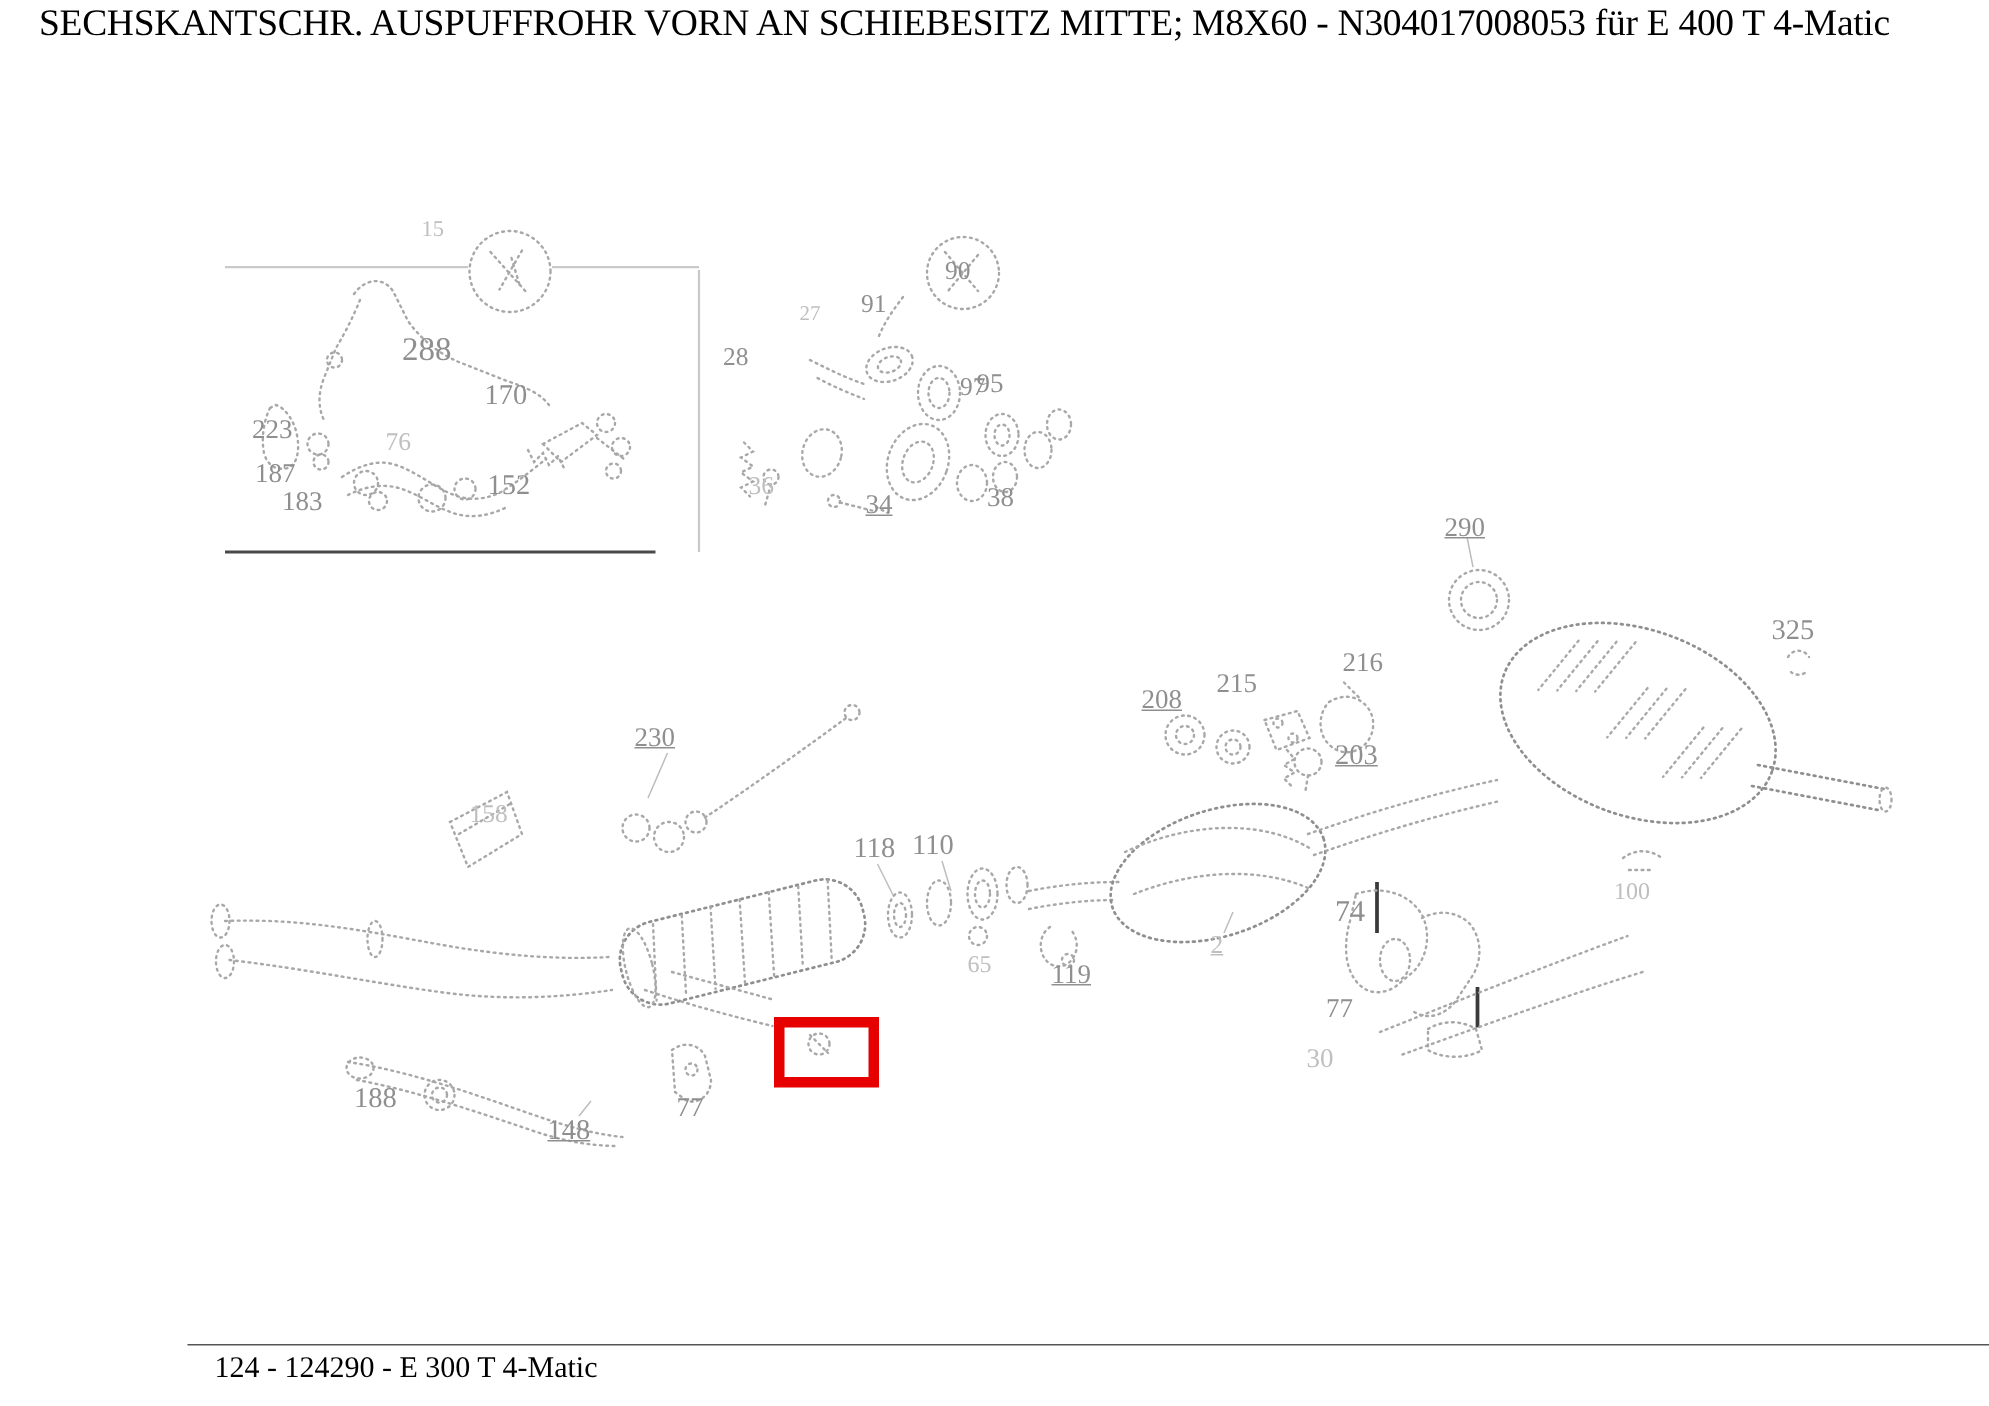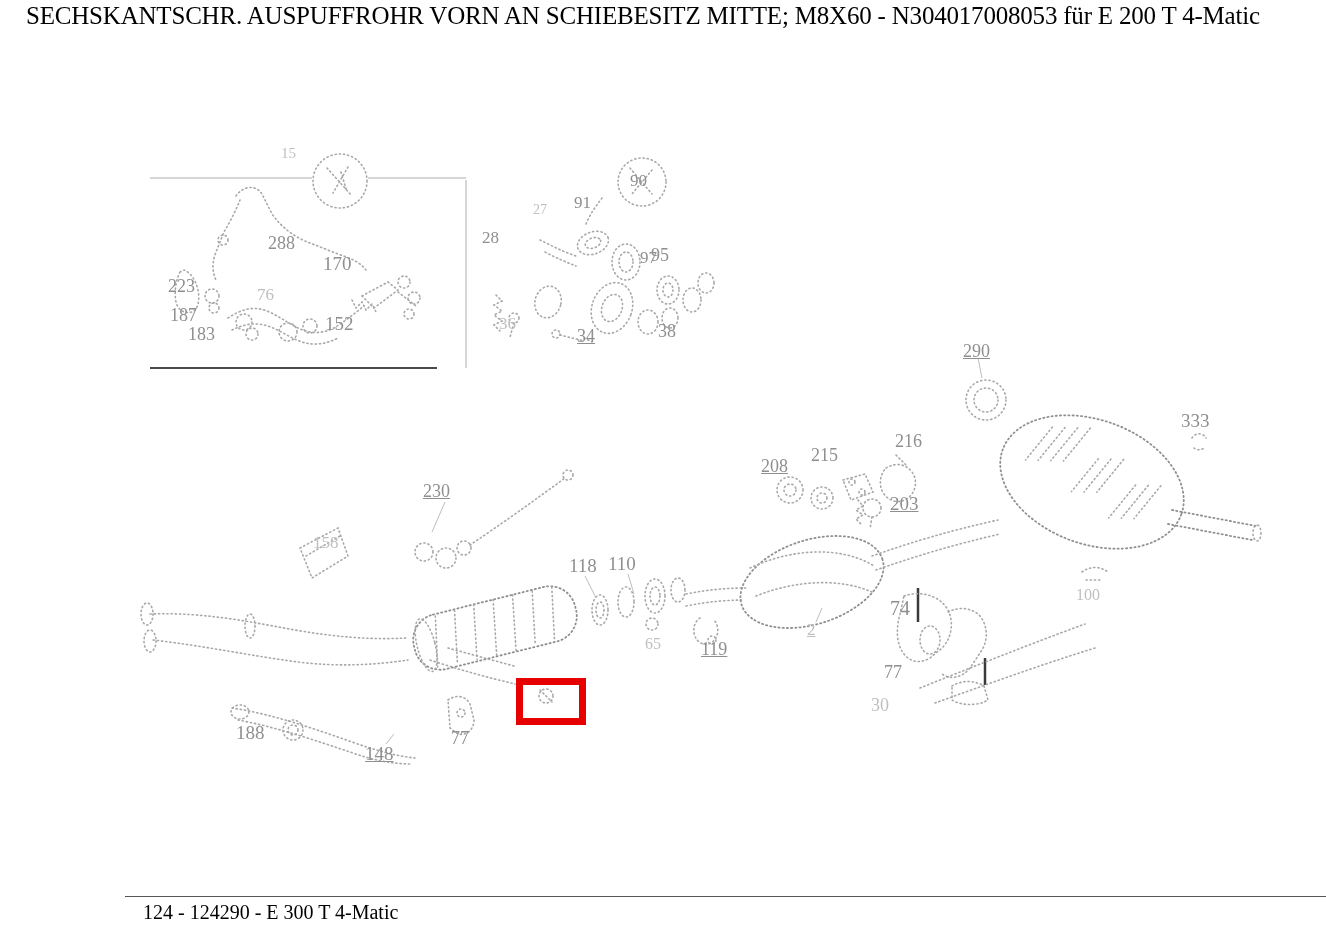--- a/index.html
+++ b/index.html
@@ -31,21 +31,21 @@
   }
   .footer-rule{position:absolute;left:125px;top:896px;width:1201px;border-top:1.5px solid #555;}
   .footer-text{
     position:absolute;left:143px;top:901px;font-size:20px;color:#000;
     font-family:"Liberation Serif", serif;
   }
 </style>
 </head>
 <body>
 
-<div class="page-title">SECHSKANTSCHR. AUSPUFFROHR VORN AN SCHIEBESITZ MITTE; M8X60 - N304017008053 für E 200 T 4-Matic</div>
+<div class="page-title">SECHSKANTSCHR. AUSPUFFROHR VORN AN SCHIEBESITZ MITTE; M8X60 - N304017008053 für E 400 T 4-Matic</div>
 
 <svg id="diagram-svg" width="1326" height="937" viewBox="0 0 1326 937">
 
   <g>
     <line class="frame-light" x1="150" y1="178" x2="312" y2="178"></line>
     <line class="frame-light" x1="368" y1="178" x2="466" y2="178"></line>
     <line class="frame-light" x1="466" y1="180" x2="466" y2="368"></line>
     <line class="frame-dark" x1="150" y1="368" x2="437" y2="368"></line>
     <g>
       <circle class="st" cx="340" cy="181" r="27"></circle>
@@ -209,42 +209,42 @@
   <g>
     <path class="st" d="M448,648 C470,654 492,660 514,666"></path>
     <path class="st" d="M430,660 C460,670 490,678 515,684"></path>
     <circle class="st" cx="546" cy="696" r="7"></circle>
     <path class="st" d="M540,690 l12,12"></path>
   </g>
 </svg>
 
 <div id="labels-layer">
     <div class="plabel faint" style="left: 281px; top: 146px; font-size: 15px;">15</div>
-    <div class="plabel" style="left: 268px; top: 234px; font-size: 18px;">288</div>
+    <div class="plabel" style="left: 268px; top: 222px; font-size: 22px;">288</div>
     <div class="plabel" style="left: 323px; top: 254px; font-size: 19px;">170</div>
     <div class="plabel" style="left: 168px; top: 277px; font-size: 18px;">223</div>
     <div class="plabel faint" style="left: 257px; top: 286px; font-size: 17px;">76</div>
     <div class="plabel" style="left: 170px; top: 306px; font-size: 18px;">187</div>
     <div class="plabel" style="left: 325px; top: 314px; font-size: 19px;">152</div>
     <div class="plabel" style="left: 188px; top: 325px; font-size: 18px;">183</div>
     <div class="plabel" style="left: 630px; top: 172px; font-size: 17px;">90</div>
     <div class="plabel" style="left: 574px; top: 194px; font-size: 17px;">91</div>
     <div class="plabel" style="left: 640px; top: 213px; font-size: 17px; margin-top: 36px;">97</div>
     <div class="plabel faint" style="left: 533px; top: 203px; font-size: 14px;">27</div>
     <div class="plabel" style="left: 482px; top: 229px; font-size: 17px;">28</div>
     <div class="plabel" style="left: 651px; top: 246px; font-size: 18px;">95</div>
     <div class="plabel faint" style="left: 499px; top: 315px; font-size: 17px;">36</div>
     <div class="plabel u" style="left: 577px; top: 327px; font-size: 18px;">34</div>
     <div class="plabel" style="left: 658px; top: 322px; font-size: 18px;">38</div>
     <div class="plabel u" style="left: 423px; top: 482px; font-size: 18px;">230</div>
     <div class="plabel faint" style="left: 313px; top: 534px; font-size: 17px;">158</div>
     <div class="plabel" style="left: 569px; top: 556px; font-size: 19px;">118</div>
     <div class="plabel" style="left: 608px; top: 554px; font-size: 19px;">110</div>
     <div class="plabel u" style="left: 963px; top: 342px; font-size: 18px;">290</div>
-    <div class="plabel" style="left: 1181px; top: 411px; font-size: 19px;">333</div>
+    <div class="plabel" style="left: 1181px; top: 411px; font-size: 19px;">325</div>
     <div class="plabel" style="left: 761px; top: 457px; font-size: 18px; text-decoration: underline;">208</div>
     <div class="plabel" style="left: 811px; top: 446px; font-size: 18px;">215</div>
     <div class="plabel" style="left: 895px; top: 432px; font-size: 18px;">216</div>
     <div class="plabel u" style="left: 890px; top: 494px; font-size: 19px;">203</div>
     <div class="plabel" style="left: 890px; top: 598px; font-size: 20px;">74</div>
     <div class="plabel u faint" style="left: 807px; top: 621px; font-size: 17px;">2</div>
     <div class="plabel faint" style="left: 645px; top: 636px; font-size: 16px;">65</div>
     <div class="plabel u" style="left: 701px; top: 640px; font-size: 18px;">119</div>
     <div class="plabel" style="left: 884px; top: 663px; font-size: 18px;">77</div>
     <div class="plabel faint" style="left: 871px; top: 696px; font-size: 18px;">30</div>

